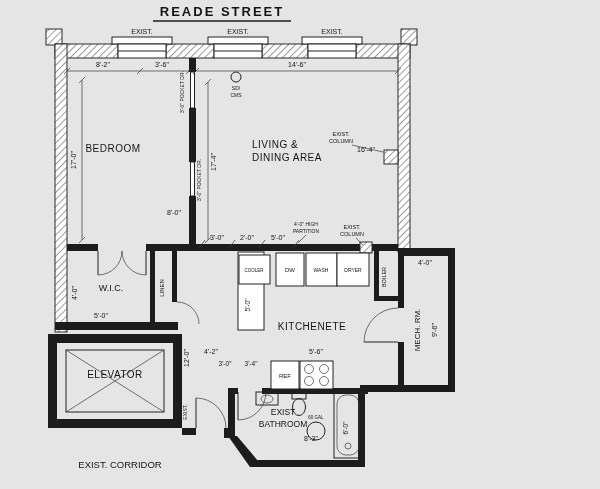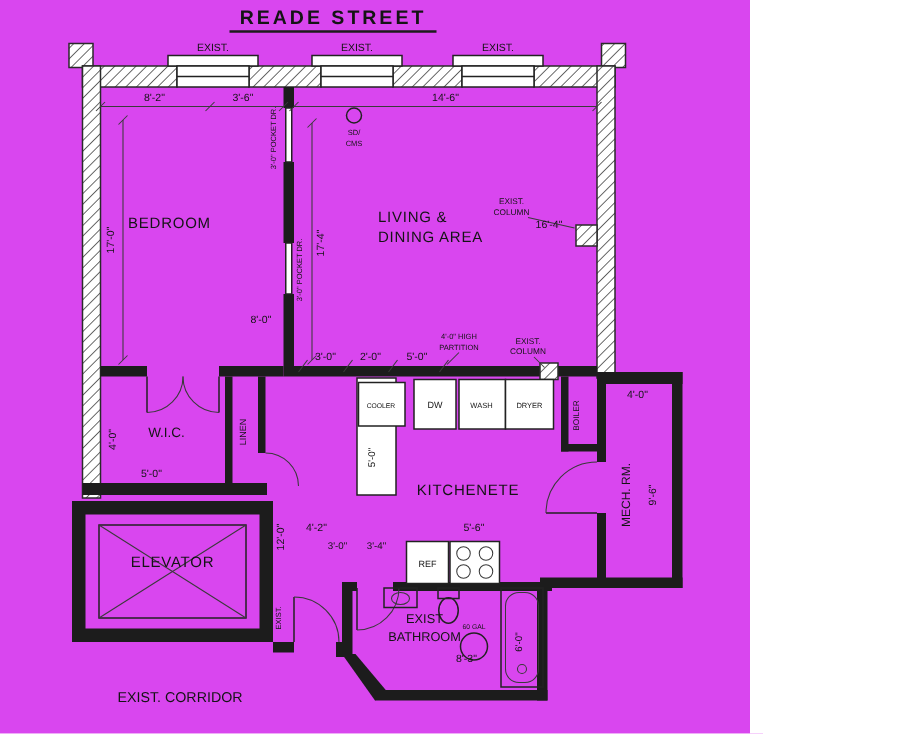--- a/index.html
+++ b/index.html
@@ -1,16 +1,16 @@
 <!DOCTYPE html>
 <html><head>
 <meta charset="utf-8">
 <style>
   html,body{margin:0;padding:0;background:#ffffff}
-  .stage{width:500px;height:489px;position:relative;background:#d946ef}
+  .stage{width:600px;height:489px;position:relative;background:#e5e5e5}
   svg{display:block}
   .hwall{fill:url(#hatch);stroke:#2a2a2a;stroke-width:1}
   .bwall{fill:#1c1c1c;stroke:none}
   .wfill{fill:#ffffff;stroke:#222;stroke-width:1}
   .ln{fill:none;stroke:#222;stroke-width:1}
   .ln15{fill:none;stroke:#1c1c1c;stroke-width:1.6}
   .thin{fill:none;stroke:#3a3a3a;stroke-width:0.7}
   text{font-family:"Liberation Sans",sans-serif;fill:#141414}
   .tm{text-anchor:middle}
   .t45{font-size:4.5px}.t5{font-size:5px}.t55{font-size:5.5px}.t6{font-size:6px}

